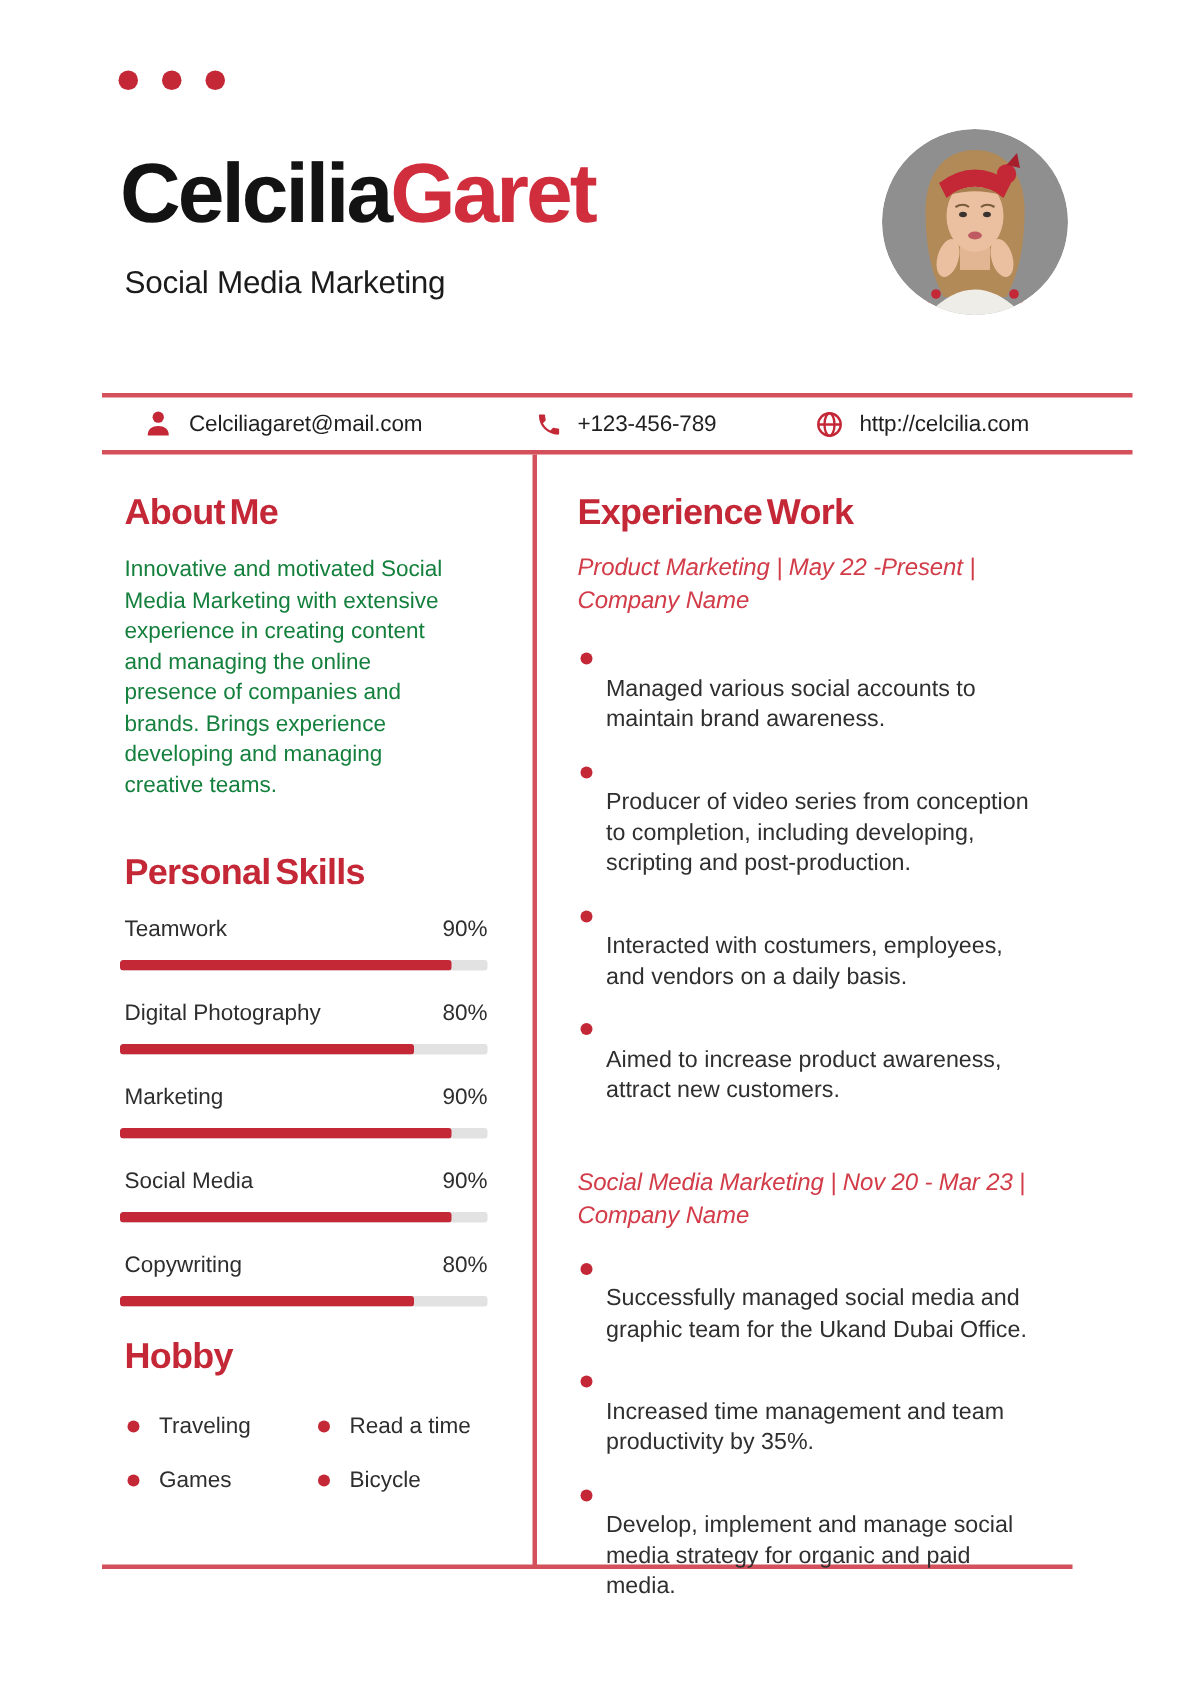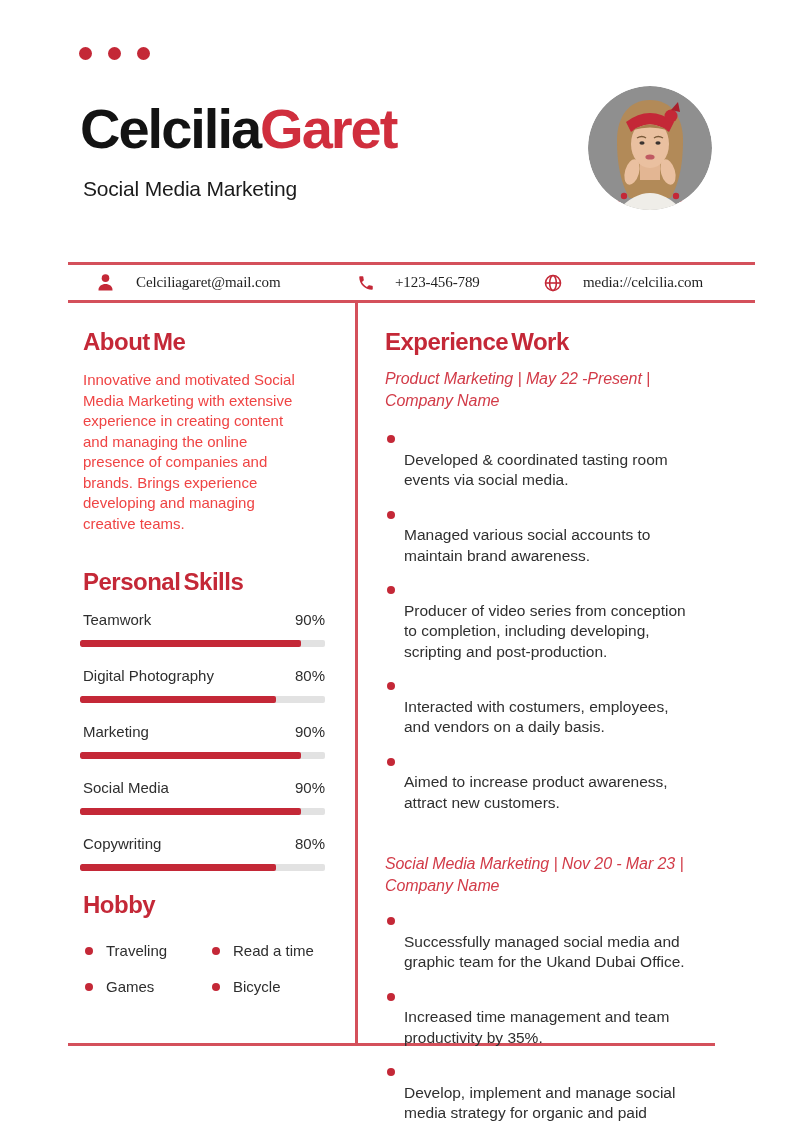--- a/index.html
+++ b/index.html
@@ -22,40 +22,40 @@
               color:#1B1B1B; font-weight:400; }
 
   
   .photo { position:absolute; left:588px; top:86px; width:124px; height:124px;
            border-radius:50%; overflow:hidden; }
   .photo svg { display:block; }
 
   
   .contact { position:absolute; left:68px; top:262px; width:687px; height:41px;
              border-top:3px solid #D4505B; border-bottom:3px solid #D4505B; }
-  .cgroup { position:absolute; top:0; height:35px; display:flex; align-items:center; gap:20px;font-family:Liberation Serif, serif; }
+  .cgroup { position:absolute; top:0; height:35px; display:flex; align-items:center; gap:10px; }
   .cgroup.email { left:27px; } .cgroup.phone { left:289px; } .cgroup.web { left:475px; }
   .cgroup span { font-size:15px; color:#1F1F1F; letter-spacing:-0.1px; }
   .cicon { display:flex; align-items:center; }
 
   
   .divider-v { position:absolute; left:355px; top:303px; width:2.5px; height:741px; background:#D4505B; }
   .rule-bottom { position:absolute; left:68px; top:1043px; width:647px; height:3px; background:#D4505B; }
 
   
   h2 { font-size:24px; font-weight:700; color:#C42837; letter-spacing:-0.5px;
        word-spacing:-3px; line-height:27px; }
 
   
   .col-left { position:absolute; left:80px; top:310px; width:245px; }
   .col-left h2 { margin-top:18px; padding-left:3px; }
   .col-left h2.skills-h { margin-top:34px; }
   .col-left h2.hobby-h { margin-top:14px; }
   .about-body { margin-top:15px; padding-left:3px; font-size:15px; line-height:20.5px;
-                color:#ef4444; white-space:pre-line; }
+                color:#15803d; white-space:pre-line; }
 
   .skill-list { margin-top:16px; }
   .skill { margin-bottom:20px; }
   .skill-row { display:flex; justify-content:space-between; align-items:baseline;
                padding-left:3px; height:21px; font-size:15px; color:#2E2E2E; }
   .skill-row .pct { color:#2E2E2E; }
   .bar { margin-top:8px; height:7px; background:#E2E2E2; border-radius:2px; overflow:hidden; }
   .bar .fill { height:100%; background:#C42837; border-radius:2px; }
 
   .hobby-grid { margin-top:24px; display:grid; grid-template-columns:127px auto;
@@ -137,21 +137,21 @@
     </div>
     <div class="cgroup web">
       <span class="cicon">
         <svg width="20" height="20" viewBox="0 0 24 24" fill="none" stroke="#C42837" stroke-width="1.9">
             <circle cx="12" cy="12" r="9"></circle>
             <ellipse cx="12" cy="12" rx="4" ry="9"></ellipse>
             <line x1="3" y1="12" x2="21" y2="12"></line>
             <path d="M4.5 6.8 C9 9.4 15 9.4 19.5 6.8" opacity="0"></path>
           </svg>
       </span>
-      <span>media://celcilia.com</span>
+      <span>http://celcilia.com</span>
     </div>
   </div>
 
   <div class="divider-v"></div>
   <div class="rule-bottom"></div>
 
   <div class="col-left">
     <h2>About Me</h2>
     <p class="about-body">Innovative and motivated Social
 Media Marketing with extensive
@@ -242,24 +242,20 @@
   </div>
 
   <div class="col-right">
     <h2>Experience Work</h2>
 
     <div class="job job1">
       <div class="job-title">Product Marketing | May 22 -Present |
 Company Name</div>
       <div class="xp-list">
 
-          <div class="xp-item">
-            <span class="bdot"></span><span>Developed &amp; coordinated tasting room
-events via social media.</span>
-          </div>
 
           <div class="xp-item">
             <span class="bdot"></span><span>Managed various social accounts to
 maintain brand awareness.</span>
           </div>
 
           <div class="xp-item">
             <span class="bdot"></span><span>Producer of video series from conception
 to completion, including developing,
 scripting and post-production.</span>

